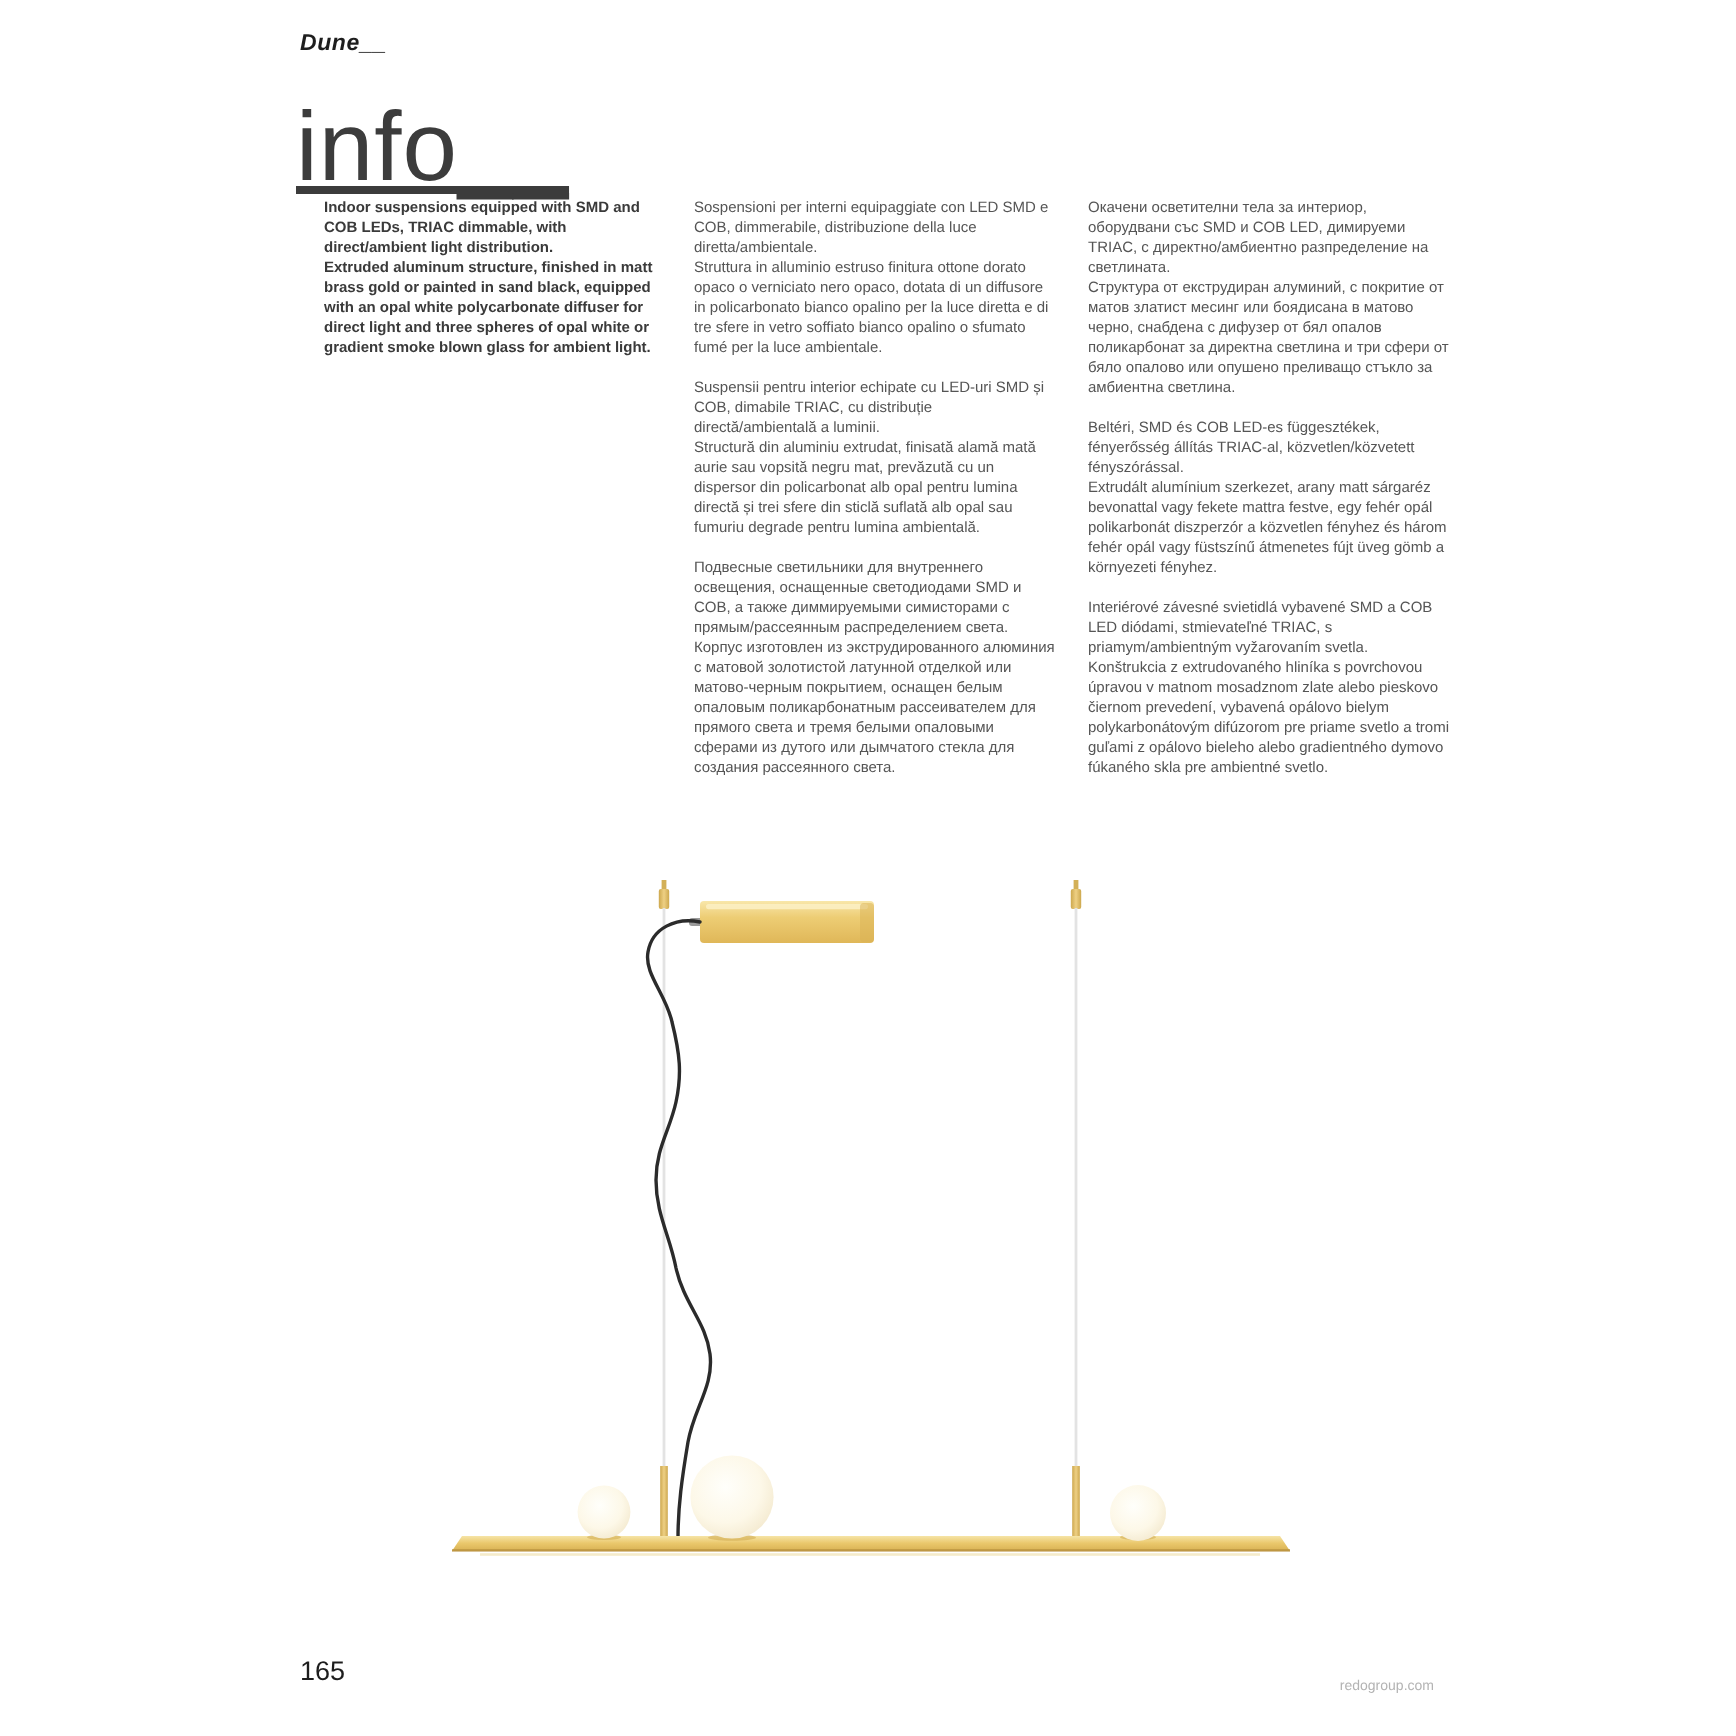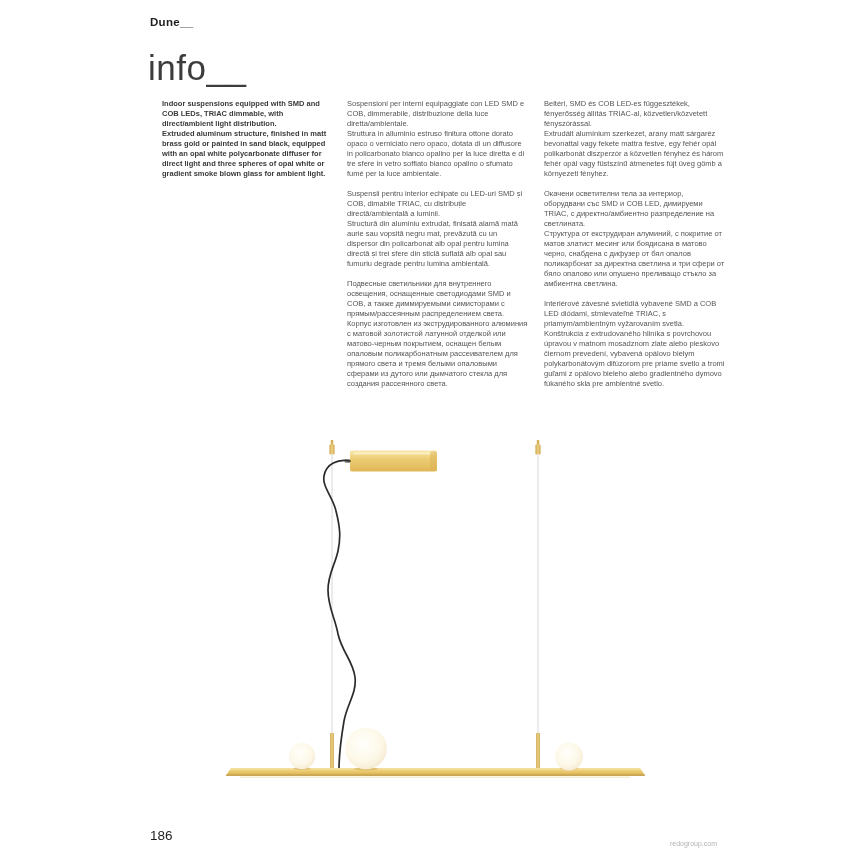--- a/index.html
+++ b/index.html
@@ -16,31 +16,33 @@
     overflow: hidden;
   }
   .brand {
     position: absolute;
     left: 150px;
     top: 16px;
     font-size: 11.5px;
     font-weight: 700;
     letter-spacing: 0.3px;
     color: #1e1e1e;
+    font-style: italic;
   }
   .info-title {
     position: absolute;
     left: 148px;
     top: 50px;
     margin: 0;
-    font-size: 35px;
+    font-size: 49px;
     font-weight: 300;
     letter-spacing: 0.5px;
     color: #3c3c3c;
     line-height: 1;
+    text-decoration: underline;
   }
   .columns {
     position: absolute;
     left: 150px;
     top: 99px;
     display: flex;
   }
   .col {
     width: 181px;
     margin-right: 16px;
@@ -97,24 +99,24 @@
     </div>
     <div class="col">
       <p>Sospensioni per interni equipaggiate con LED SMD e COB, dimmerabile, distribuzione della luce diretta/ambientale.
 Struttura in alluminio estruso finitura ottone dorato opaco o verniciato nero opaco, dotata di un diffusore in policarbonato bianco opalino per la luce diretta e di tre sfere in vetro soffiato bianco opalino o sfumato fumé per la luce ambientale.</p>
       <p>Suspensii pentru interior echipate cu LED-uri SMD și COB, dimabile TRIAC, cu distribuție directă/ambientală a luminii.
 Structură din aluminiu extrudat, finisată alamă mată aurie sau vopsită negru mat, prevăzută cu un dispersor din policarbonat alb opal pentru lumina directă și trei sfere din sticlă suflată alb opal sau fumuriu degrade pentru lumina ambientală.</p>
       <p>Подвесные светильники для внутреннего освещения, оснащенные светодиодами SMD и COB, а также диммируемыми симисторами с прямым/рассеянным распределением света.
 Корпус изготовлен из экструдированного алюминия с матовой золотистой латунной отделкой или матово-черным покрытием, оснащен белым опаловым поликарбонатным рассеивателем для прямого света и тремя белыми опаловыми сферами из дутого или дымчатого стекла для создания рассеянного света.</p>
     </div>
     <div class="col">
+      <p>Окачени осветителни тела за интериор, оборудвани със SMD и COB LED, димируеми TRIAC, с директно/амбиентно разпределение на светлината.
+Структура от екструдиран алуминий, с покритие от матов златист месинг или боядисана в матово черно, снабдена с дифузер от бял опалов поликарбонат за директна светлина и три сфери от бяло опалово или опушено преливащо стъкло за амбиентна светлина.</p>
       <p>Beltéri, SMD és COB LED-es függesztékek, fényerősség állítás TRIAC-al, közvetlen/közvetett fényszórással.
 Extrudált alumínium szerkezet, arany matt sárgaréz bevonattal vagy fekete mattra festve, egy fehér opál polikarbonát diszperzór a közvetlen fényhez és három fehér opál vagy füstszínű átmenetes fújt üveg gömb a környezeti fényhez.</p>
-      <p>Окачени осветителни тела за интериор, оборудвани със SMD и COB LED, димируеми TRIAC, с директно/амбиентно разпределение на светлината.
-Структура от екструдиран алуминий, с покритие от матов златист месинг или боядисана в матово черно, снабдена с дифузер от бял опалов поликарбонат за директна светлина и три сфери от бяло опалово или опушено преливащо стъкло за амбиентна светлина.</p>
       <p>Interiérové závesné svietidlá vybavené SMD a COB LED diódami, stmievateľné TRIAC, s priamym/ambientným vyžarovaním svetla.
 Konštrukcia z extrudovaného hliníka s povrchovou úpravou v matnom mosadznom zlate alebo pieskovo čiernom prevedení, vybavená opálovo bielym polykarbonátovým difúzorom pre priame svetlo a tromi guľami z opálovo bieleho alebo gradientného dymovo fúkaného skla pre ambientné svetlo.</p>
     </div>
   </main>
 
   <figure class="product-figure">
     <svg viewBox="0 0 868 868" width="868" height="868" xmlns="http://www.w3.org/2000/svg">
       <defs>
         <linearGradient id="gBar" x1="0" y1="768" x2="0" y2="776" gradientUnits="userSpaceOnUse">
           <stop offset="0" stop-color="#f6e4a6"></stop>
@@ -172,16 +174,16 @@
       <ellipse cx="302" cy="768.6" rx="8.5" ry="1.4" fill="#c79e3e" opacity="0.45"></ellipse>
       <ellipse cx="366" cy="768.8" rx="12" ry="1.6" fill="#c79e3e" opacity="0.45"></ellipse>
       <ellipse cx="569" cy="768.6" rx="9" ry="1.4" fill="#c79e3e" opacity="0.45"></ellipse>
 
       <circle cx="302" cy="756" r="13.2" fill="url(#gSphere)"></circle>
       <circle cx="366" cy="748.5" r="20.8" fill="url(#gSphere)"></circle>
       <circle cx="569" cy="756.5" r="14" fill="url(#gSphere)"></circle>
     </svg>
   </figure>
 
-  <div class="page-number">186</div>
+  <div class="page-number">165</div>
   <div class="website">redogroup.com</div>
 
 </div>
 
 </body></html>

